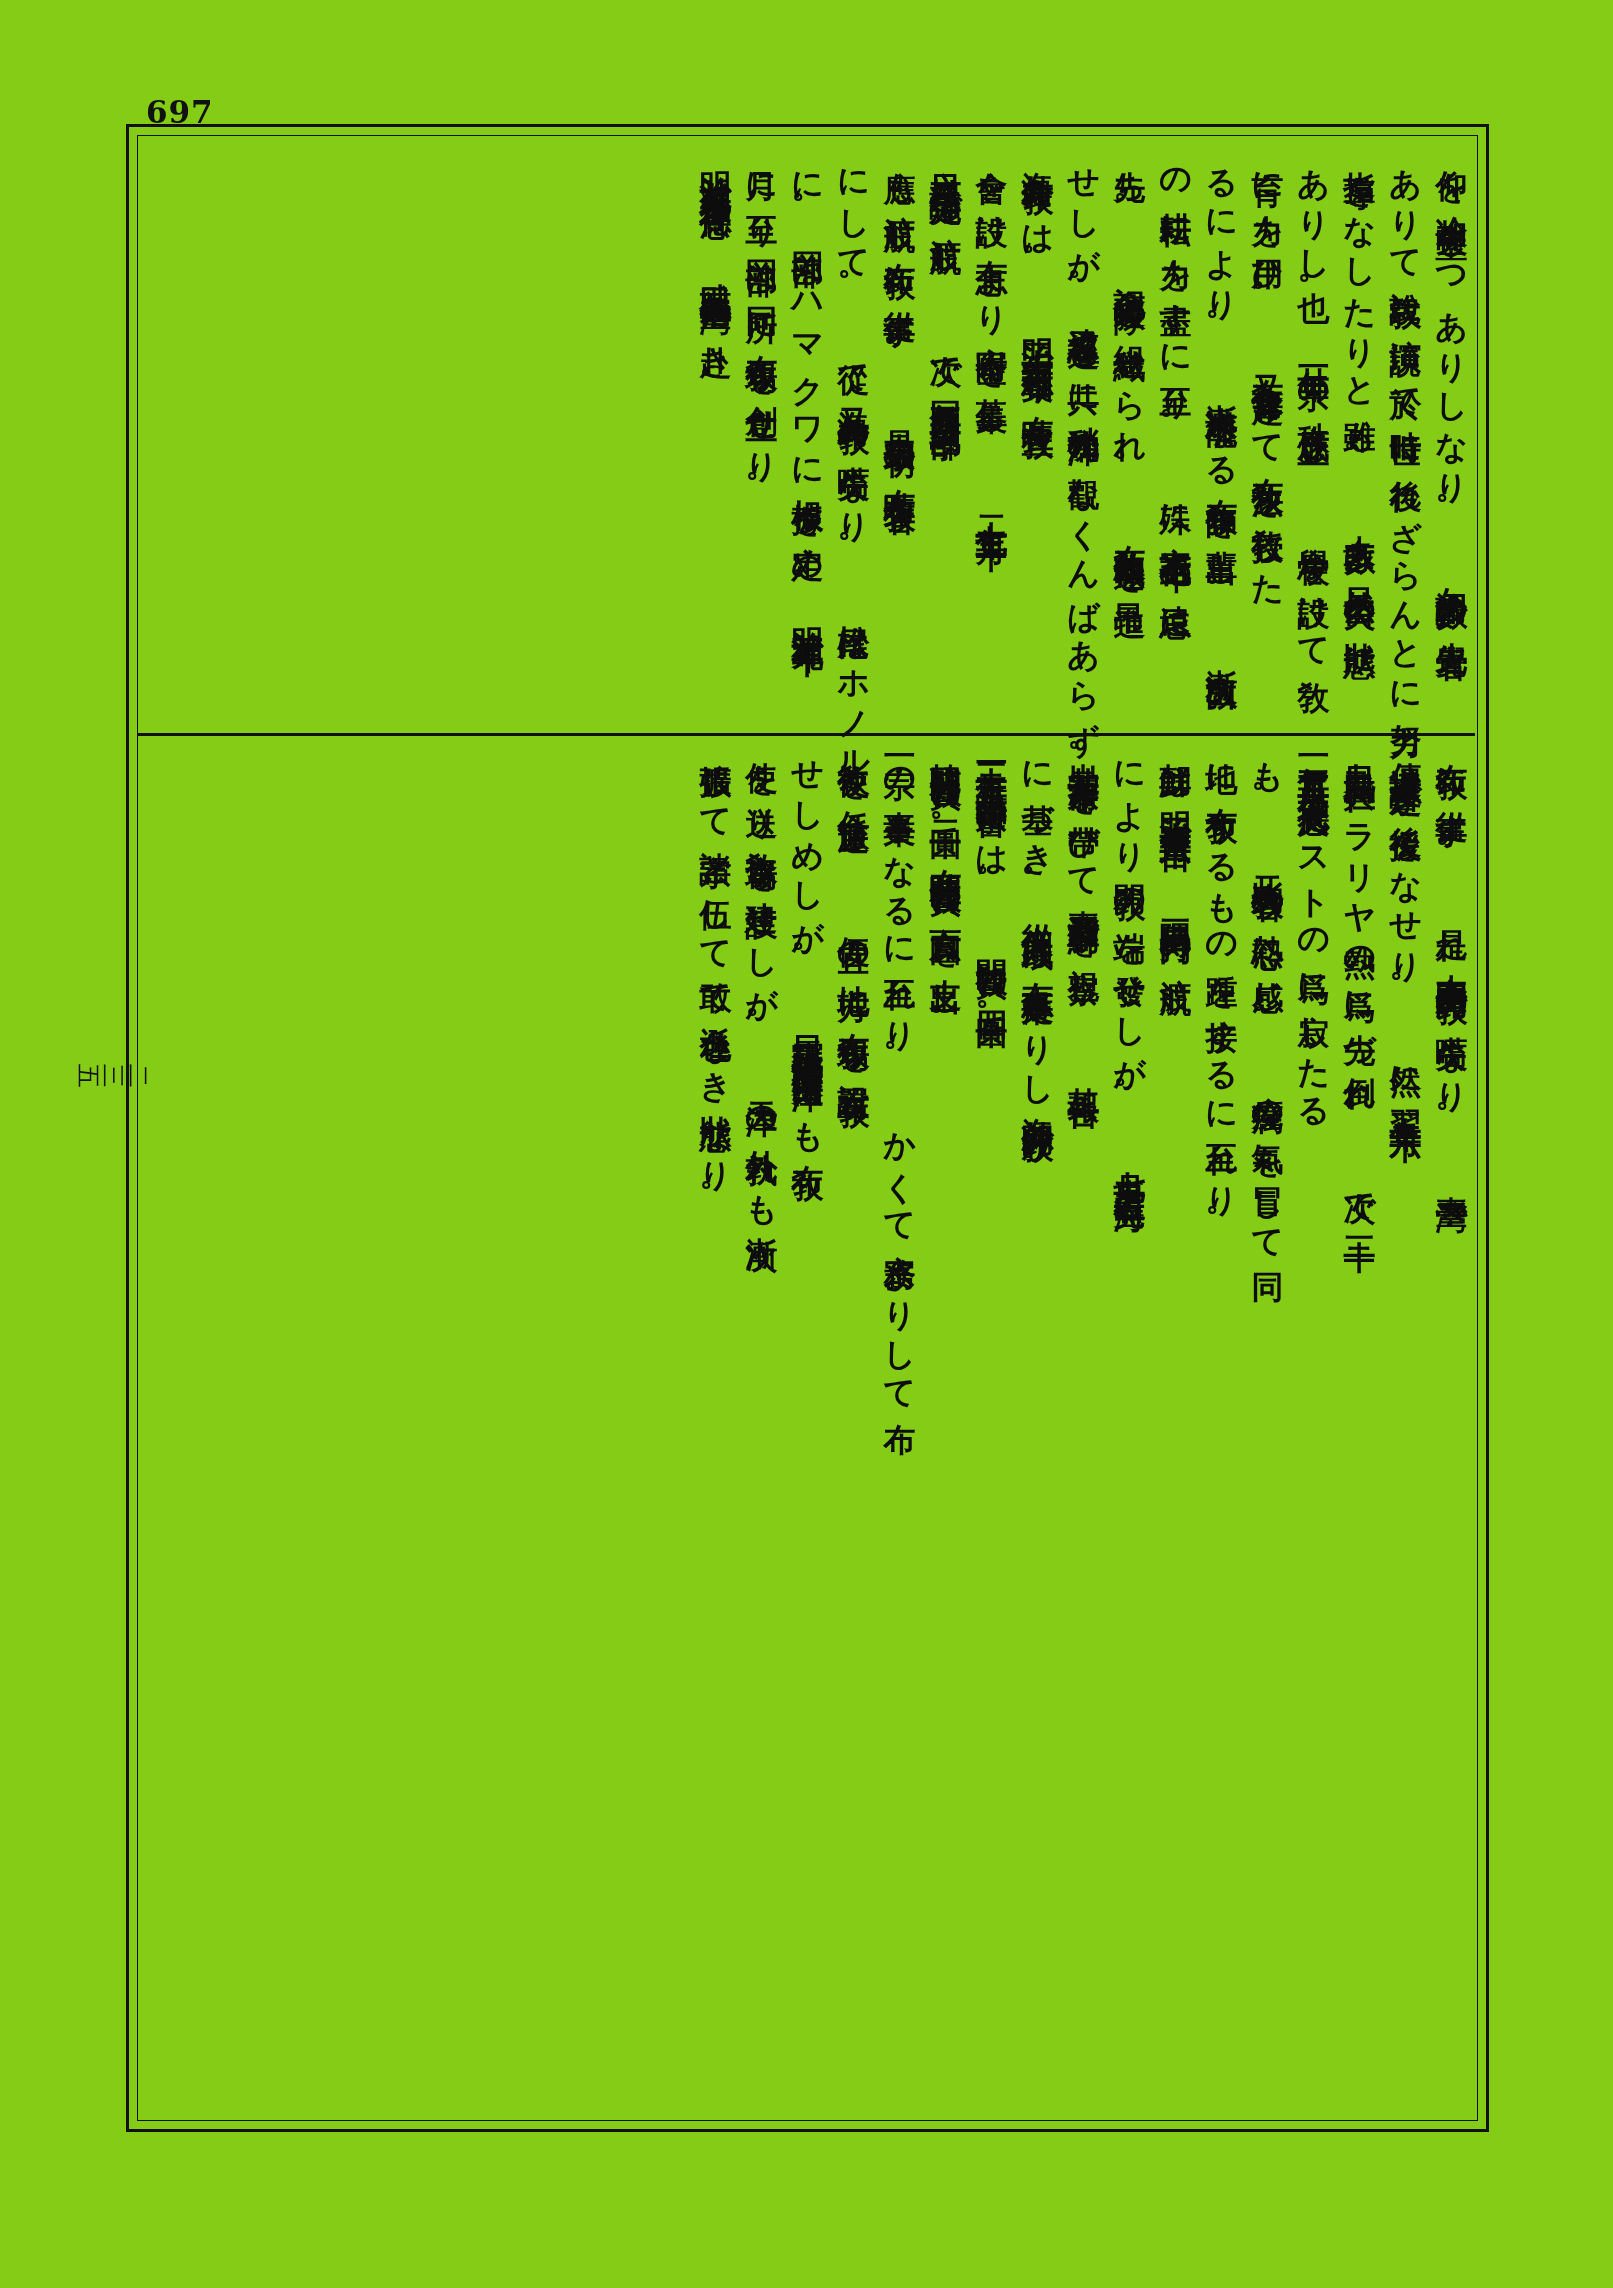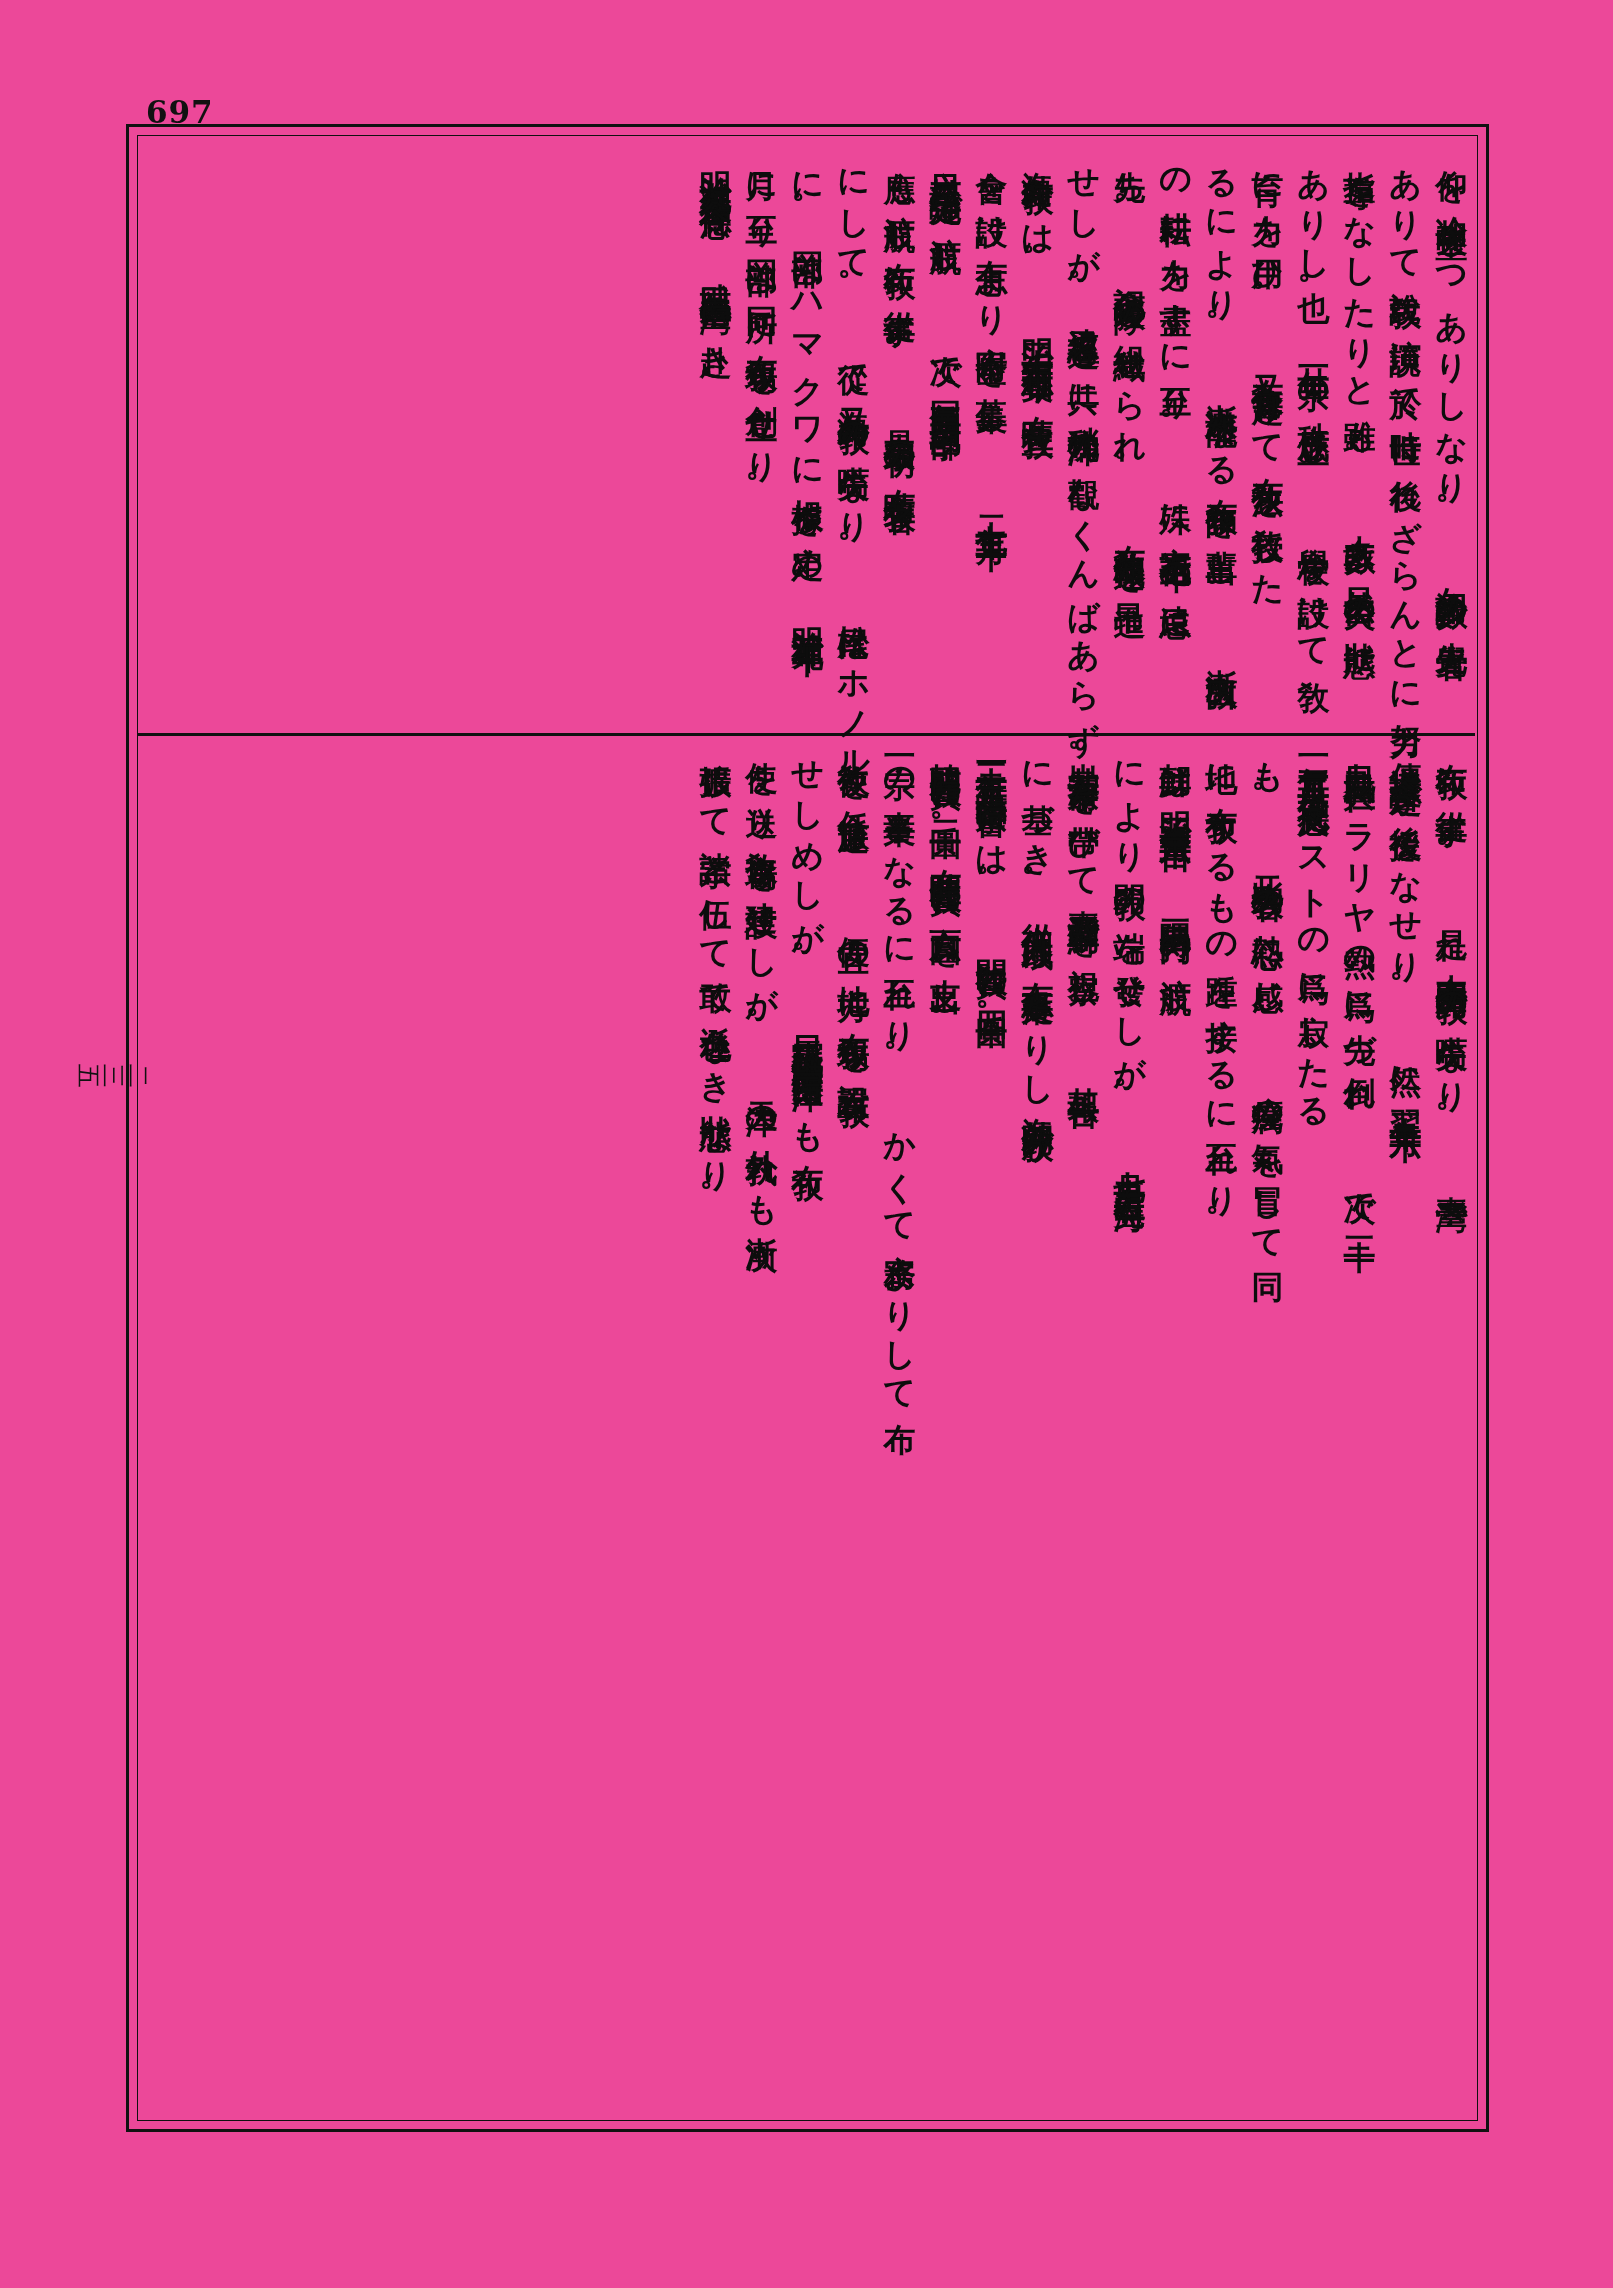--- a/index.html
+++ b/index.html
@@ -4,21 +4,21 @@
 <style>
   html, body {
     margin: 0;
     padding: 0;
     background: #ffffff;
   }
   #page {
     position: relative;
     width: 1613px;
     height: 2289px;
-    background: #ec4899;
+    background: #84cc16;
     font-family: "DejaVu Serif", "Liberation Serif", serif;
     overflow: hidden;
   }
 
   
   #folio {
     position: absolute;
     left: 146px;
     top: 94px;
     font-family: "DejaVu Serif", "Liberation Serif", serif;

